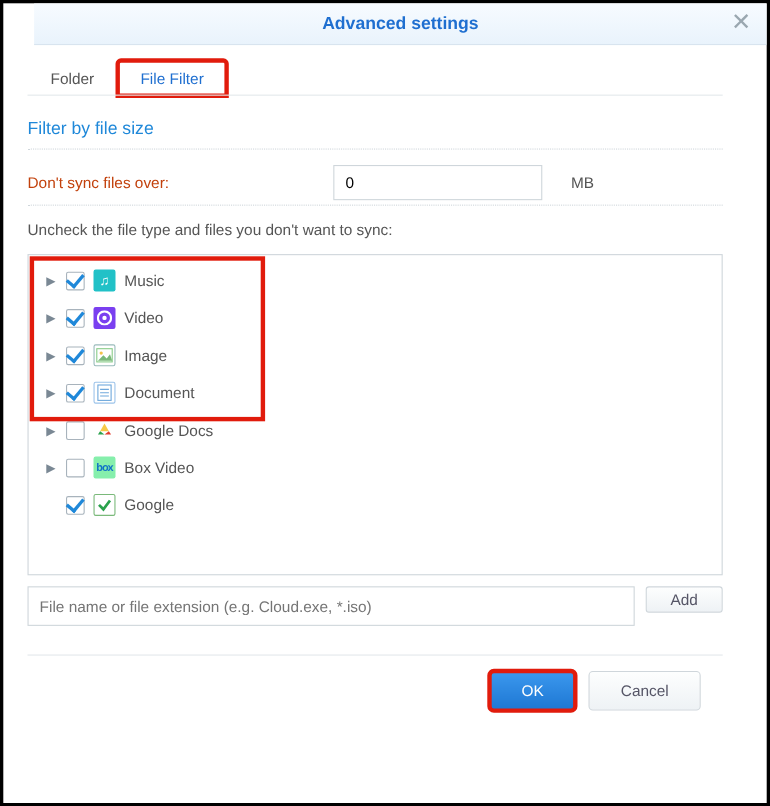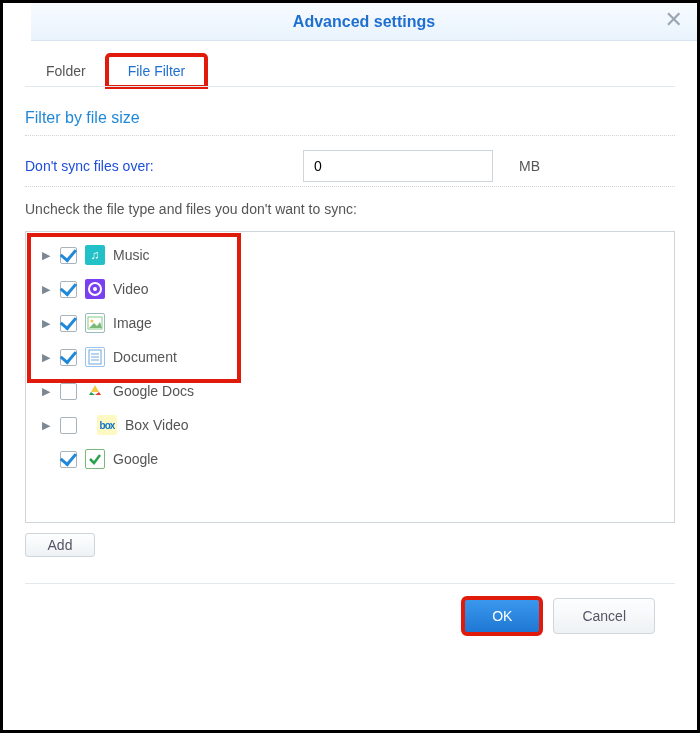--- a/index.html
+++ b/index.html
@@ -31,21 +31,21 @@
   }
   .titlebar .close-x {
     position: absolute;
     right: 14px;
     top: 6px;
     font-size: 22px;
     color: #9aa7b0;
     cursor: pointer;
     line-height: 1;
   }
-  .body { padding: 14px 22px 0 22px; flex: 1; display: flex; flex-direction: column; }
+  .body { padding: 14px 40px 0 22px; flex: 1; display: flex; flex-direction: column; }
   .tabs {
     display: flex;
     gap: 0;
   }
   .tab {
     padding: 7px 20px 8px;
     color: #555;
     border: 1px solid transparent;
     border-bottom: none;
     border-radius: 3px 3px 0 0;
@@ -65,21 +65,21 @@
     color: #1f88d9;
     font-size: 16px;
     padding: 22px 0 4px 0;
   }
   .dotted {
     border: none;
     border-top: 1px dotted #cfd6db;
     margin: 4px 0 14px 0;
   }
   .row-size { display: flex; align-items: center; gap: 18px; }
-  .row-size label { flex: 0 0 260px; color: #1d4ed8; }
+  .row-size label { flex: 0 0 260px; color: #c2410c; }
   .row-size input {
     width: 190px;
     height: 32px;
     padding: 4px 10px;
     border: 1px solid #cfd6db;
     font-size: 14px;
   }
   .row-size .unit { margin-left: 8px; color: #555; }
   .hint { color: #555; margin-bottom: 14px; }
   .tree-box {
@@ -150,21 +150,21 @@
     position: absolute; border: 4px solid #e11b0c; pointer-events: none;
   }
   .tree-wrap { position: relative; }
 
   
   .ico-music { background: #21c1c7; }
   .ico-video { background: #7a3ff0; }
   .ico-image { background: #fff; border:1px solid #9bb; }
   .ico-doc   { background: #fff; border:1px solid #9cc3ea; }
   .ico-gdoc  { background: #fff; }
-  .ico-box   { background: #fef9c3; color:#1273c7; font-size:10px; letter-spacing:-1px;margin-left:12px;}
+  .ico-box   { background: #86efac; color:#1273c7; font-size:10px; letter-spacing:-1px;}
   .ico-other { background: #fff; border:1px solid #7ab97a; }
   .ico-image svg, .ico-doc svg, .ico-gdoc svg, .ico-other svg { display:block; }
 </style>
 </head>
 <body>
 
 <div class="window">
   <div class="titlebar">
     <span class="title">Advanced settings</span>
     <span class="close-x">✕</span>
@@ -263,20 +263,21 @@
                 <path d="M2 7 L6 11 L12 3" fill="none" stroke="#2aa24c" stroke-width="2.5"></path>
               </svg>
             </span>
             <span class="ft-label">Google</span>
           </div>
         </div>
       <div class="hi-red-group" id="tree-highlight" style="left: 2px; top: 2px; width: 214px; height: 150px;"></div>
     </div>
 
     <div class="add-row">
+      <input type="text" placeholder="File name or file extension (e.g. Cloud.exe, *.iso)" style="">
       <button>Add</button>
     </div>
 
     <div class="footer">
       <button class="btn btn-primary hi-red">OK</button>
       <button class="btn btn-secondary">Cancel</button>
     </div>
   </div>
 </div>
 

